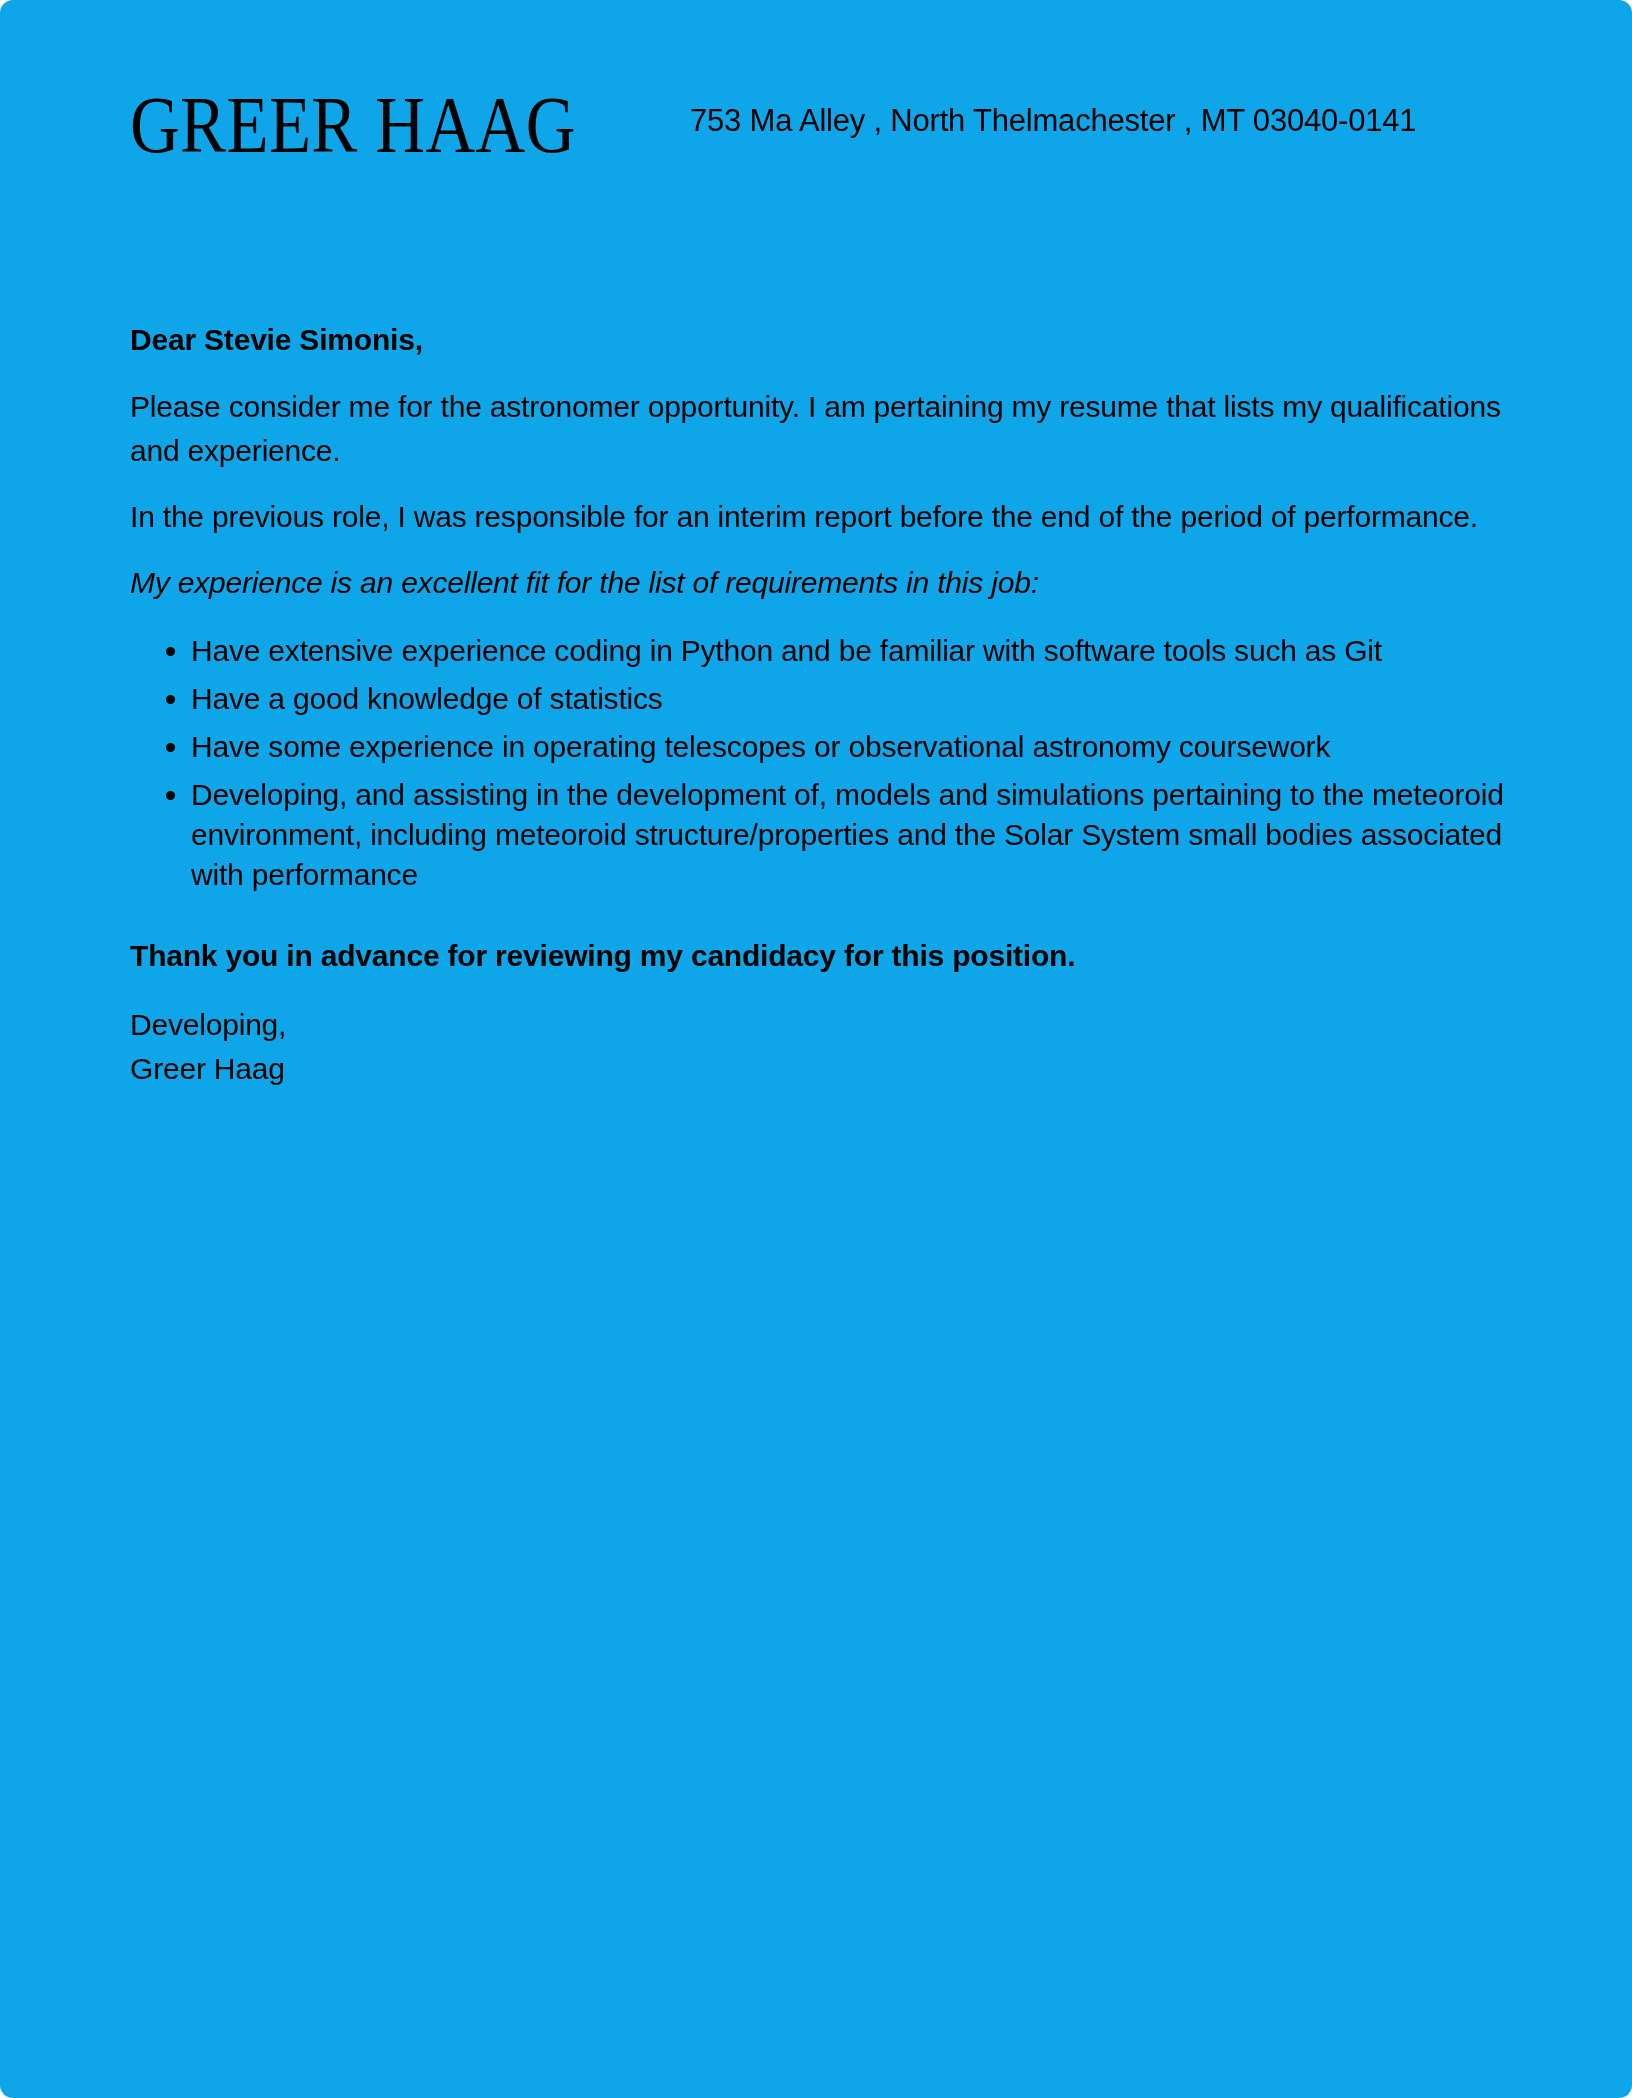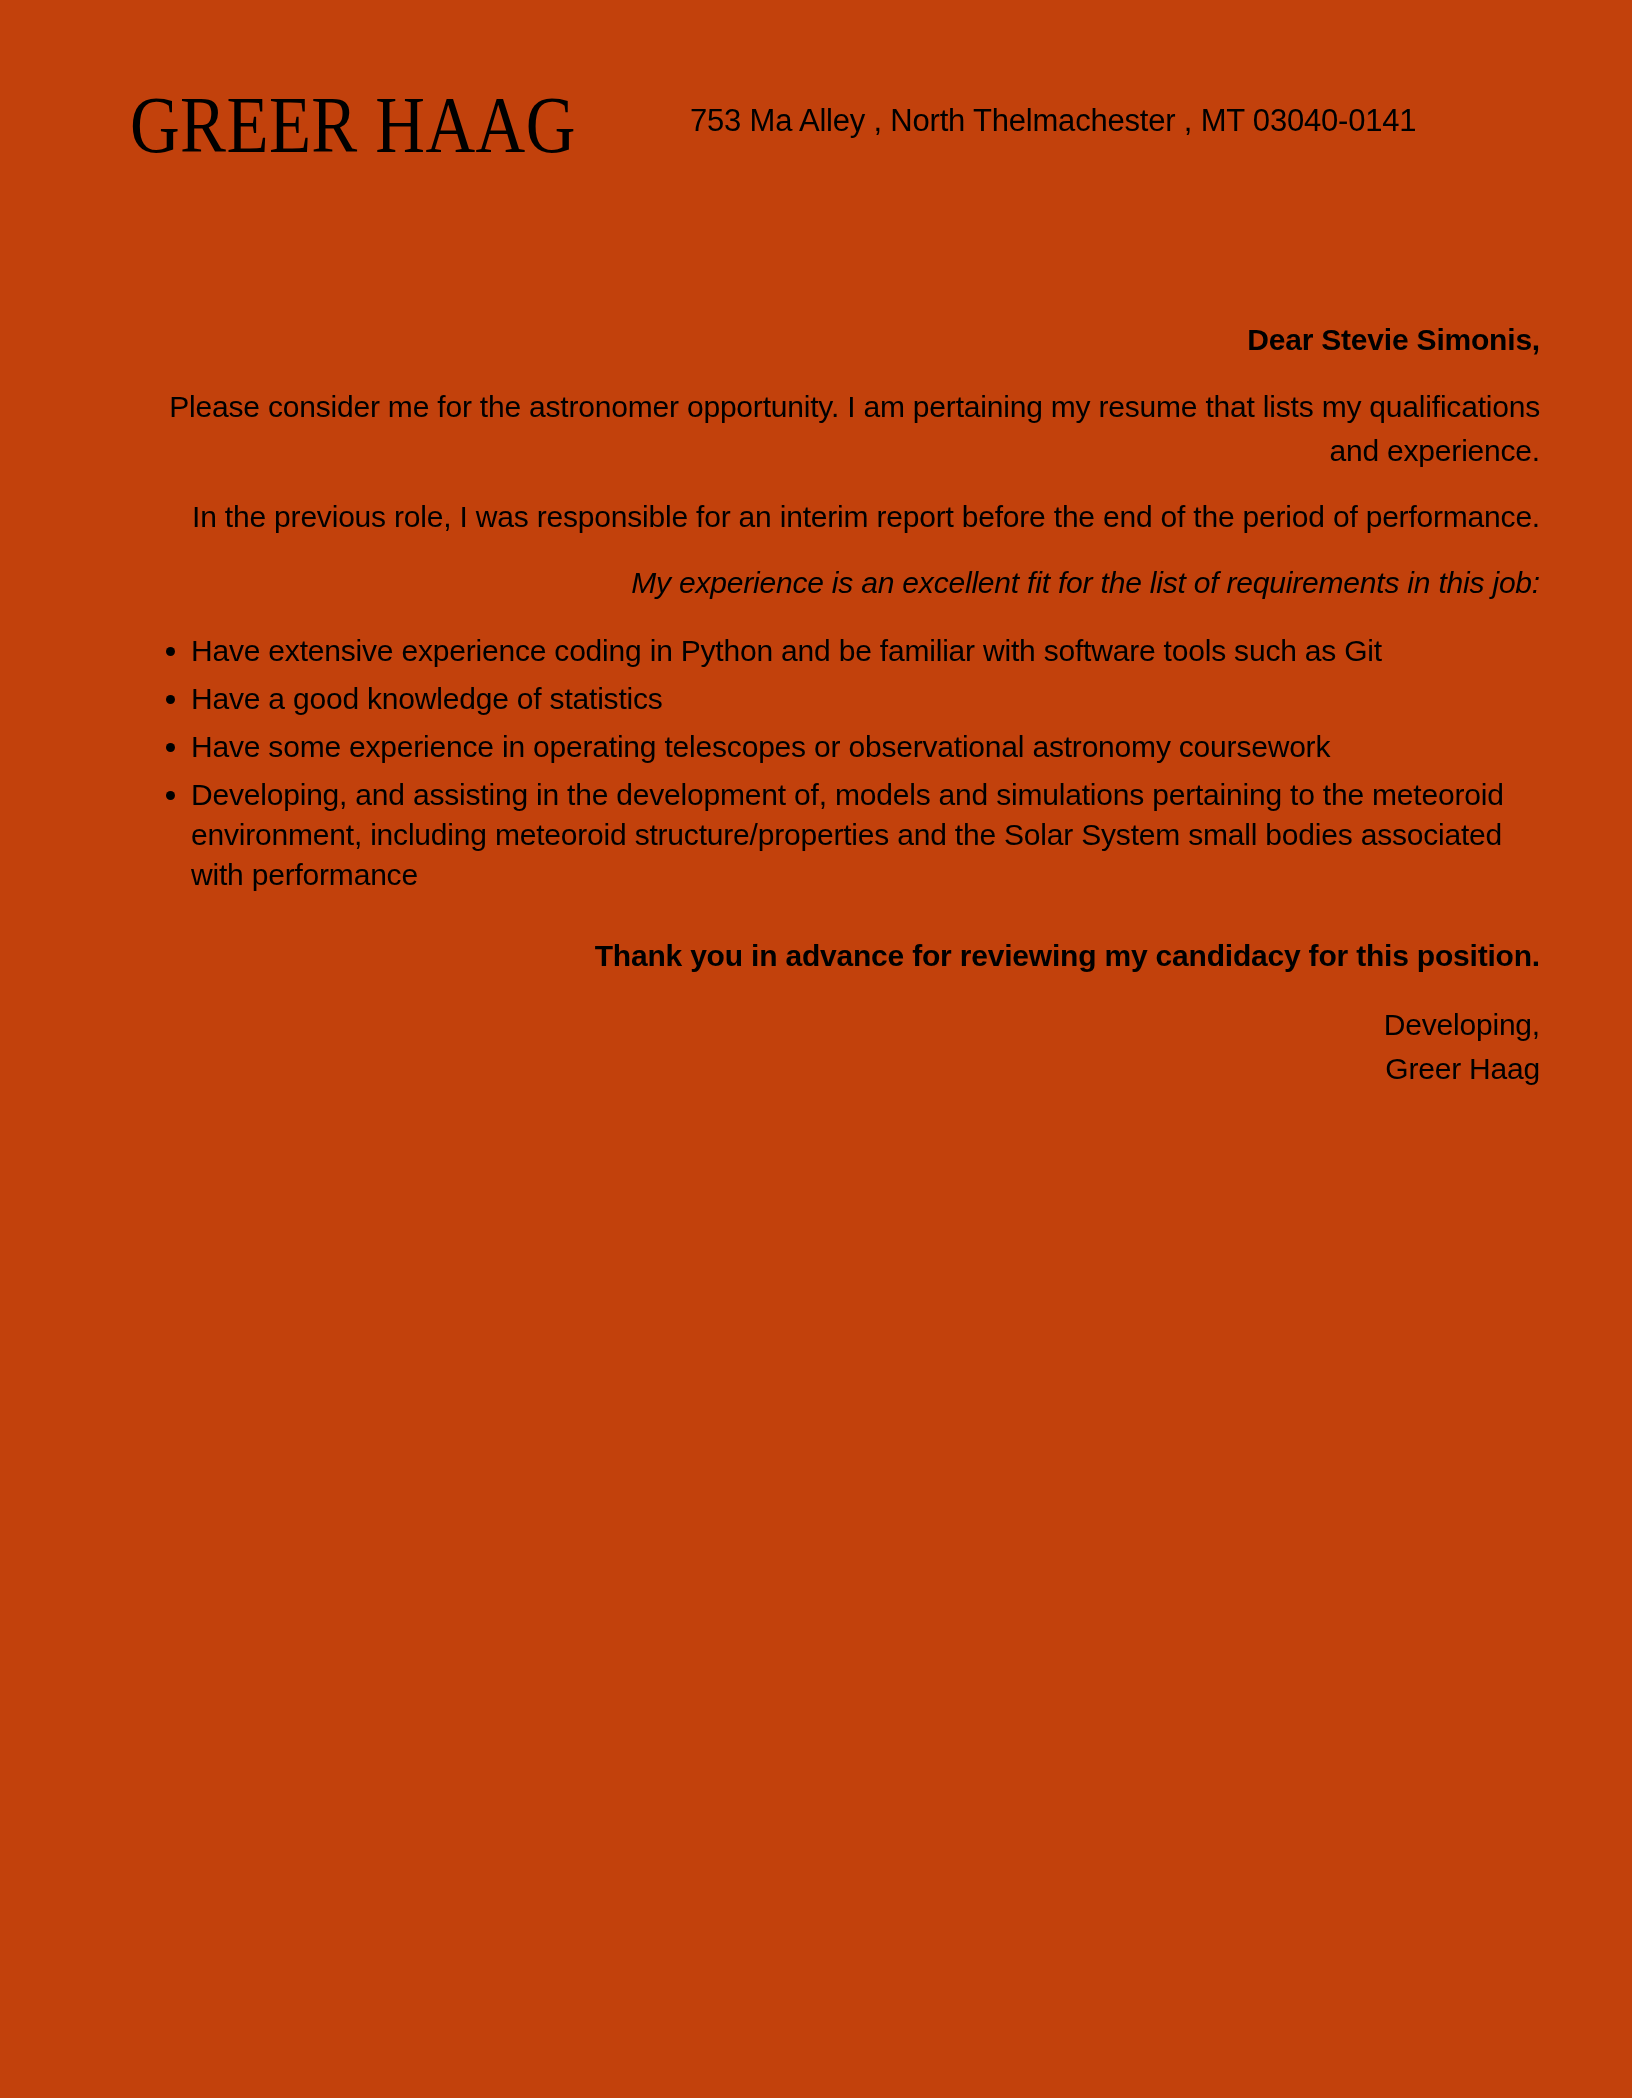--- a/index.html
+++ b/index.html
@@ -4,24 +4,25 @@
 <style>
   html, body {
     margin: 0;
     padding: 0;
     background: #ffffff;
   }
   .page {
     position: relative;
     width: 1632px;
     height: 2098px;
-    background: #c2410c;
+    background: #0ea5e9;
     color: #000000;
     overflow: hidden;
     font-family: "Liberation Sans", sans-serif;
+    border-radius: 13px;
   }
   .letterhead-name {
     position: absolute;
     left: 130px;
     top: 85px;
     font-family: "Liberation Serif", serif;
     font-weight: 400;
     font-size: 80px;
     line-height: 1;
     white-space: nowrap;
@@ -42,21 +43,20 @@
     position: absolute;
     left: 130px;
     top: 318px;
     width: 1410px;
     font-size: 30px;
     line-height: 44px;
     letter-spacing: -0.2px;
   }
   .letter-body p {
     margin: 0 0 22px 0;
-    text-align: right;
   }
   p.salutation {
     font-weight: 700;
     margin-bottom: 23px;
   }
   p.lead-in {
     margin-bottom: 26px;
     font-style: italic;
   }
   ul.requirements {

